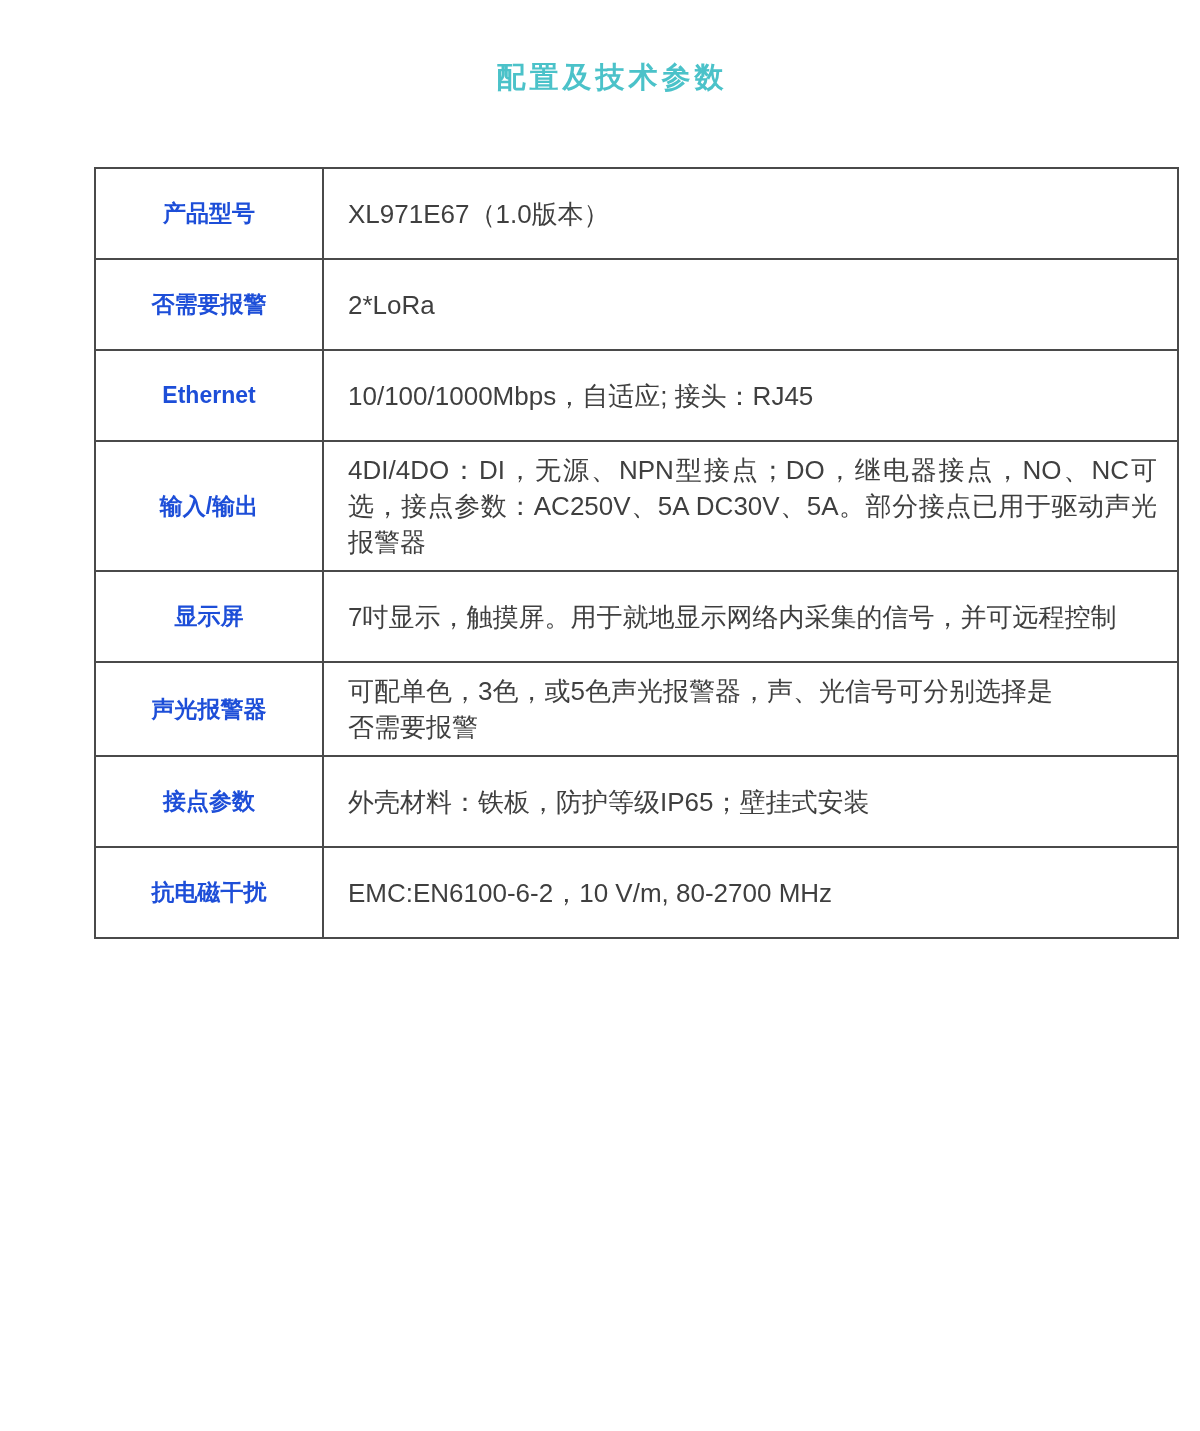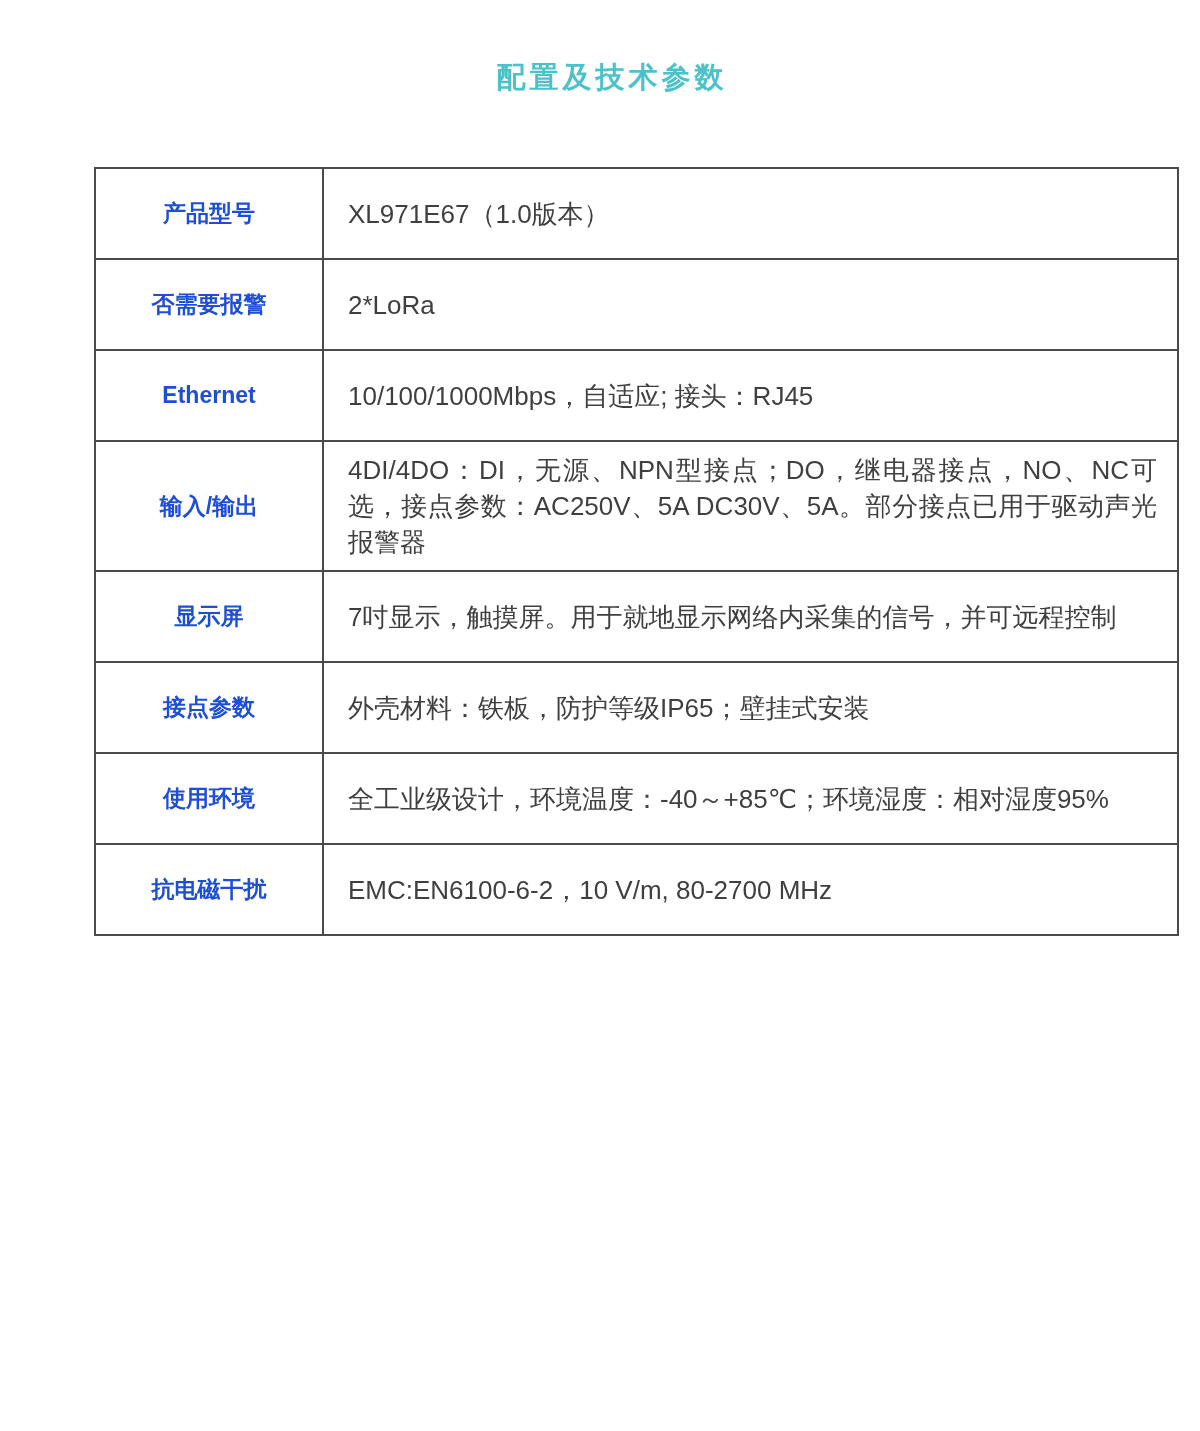--- a/index.html
+++ b/index.html
@@ -69,26 +69,27 @@
       </tr>
       <tr>
         <td class="label-cell">输入/输出</td>
         <td class="value-cell">4DI/4DO：DI，无源、NPN型接点；DO，继电器接点，NO、NC可选，接点参数：AC250V、5A  DC30V、5A。部分接点已用于驱动声光报警器</td>
       </tr>
       <tr>
         <td class="label-cell">显示屏</td>
         <td class="value-cell">7吋显示，触摸屏。用于就地显示网络内采集的信号，并可远程控制</td>
       </tr>
       <tr>
+        <td class="label-cell">声光报警器</td>
+        <td class="value-cell">可配单色，3色，或5色声光报警器，声、光信号可分别选择是
+否需要报警</td>
+      </tr>
+      <tr>
         <td class="label-cell">接点参数</td>
         <td class="value-cell">外壳材料：铁板，防护等级IP65；壁挂式安装</td>
-      </tr>
-      <tr>
-        <td class="label-cell">使用环境</td>
-        <td class="value-cell">全工业级设计，环境温度：-40～+85℃；环境湿度：相对湿度95%</td>
       </tr>
       <tr>
         <td class="label-cell">抗电磁干扰</td>
         <td class="value-cell">EMC:EN6100-6-2，10 V/m, 80-2700 MHz</td>
       </tr>
     </tbody>
   </table>
 </div>
 
 </body></html>

